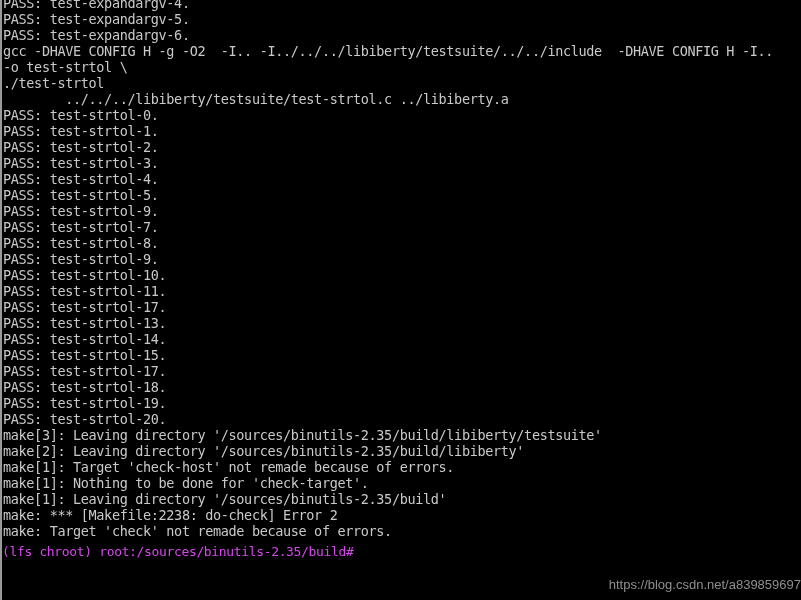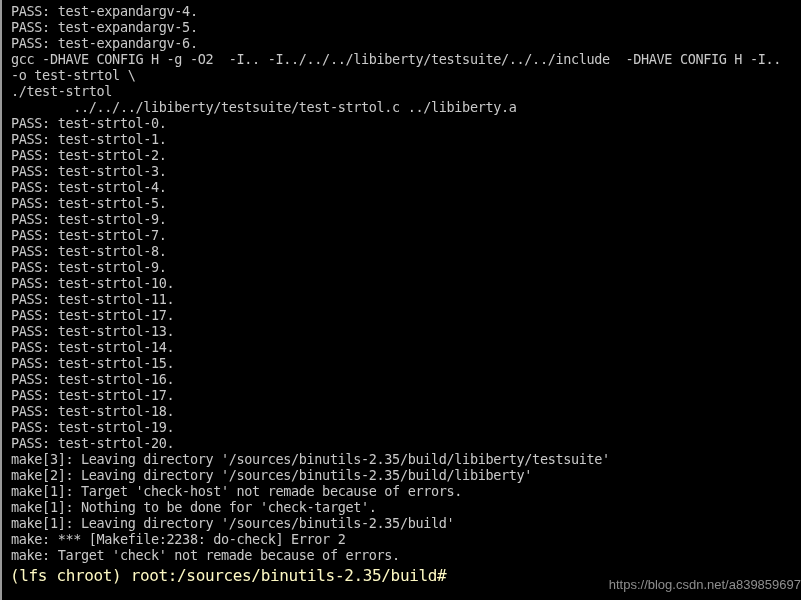--- a/index.html
+++ b/index.html
@@ -30,21 +30,21 @@
     background: #9a9a9a;
     z-index: 5;
   }
   #terminal-screen {
     position: absolute;
     left: 2px;
     top: 0;
     width: 799px;
     height: 600px;
     background: #000000;
-    padding: 8px;
+    padding: 0;
     box-sizing: border-box;
     overflow: hidden;
   }
   #terminal-output {
     display: block;
     margin: 0;
     padding: 0;
     position: relative;
     top: -5px;
     left: 1px;
@@ -59,23 +59,23 @@
     color: #c9c9c9;
     white-space: pre;
     overflow: hidden;
     text-overflow: clip;
   }
   #prompt-line {
     display: block;
     height: 16px;
     line-height: 16px;
     font-family: "DejaVu Sans Mono", "Liberation Mono", monospace;
-    font-size: 16px;
+    font-size: 13px;
     letter-spacing: -0.35px;
-    color: #fef9c3;
+    color: #d946ef;
     white-space: pre;
   }
   #watermark {
     position: absolute;
     right: 0;
     bottom: 8px;
     font-family: "Liberation Sans", sans-serif;
     font-size: 13px;
     color: #8e8e8e;
     letter-spacing: 0px;
@@ -109,21 +109,20 @@
         <div class="term-line">PASS: test-strtol-9.</div>
         <div class="term-line">PASS: test-strtol-7.</div>
         <div class="term-line">PASS: test-strtol-8.</div>
         <div class="term-line">PASS: test-strtol-9.</div>
         <div class="term-line">PASS: test-strtol-10.</div>
         <div class="term-line">PASS: test-strtol-11.</div>
         <div class="term-line">PASS: test-strtol-17.</div>
         <div class="term-line">PASS: test-strtol-13.</div>
         <div class="term-line">PASS: test-strtol-14.</div>
         <div class="term-line">PASS: test-strtol-15.</div>
-        <div class="term-line">PASS: test-strtol-16.</div>
         <div class="term-line">PASS: test-strtol-17.</div>
         <div class="term-line">PASS: test-strtol-18.</div>
         <div class="term-line">PASS: test-strtol-19.</div>
         <div class="term-line">PASS: test-strtol-20.</div>
         <div class="term-line">make[3]: Leaving directory '/sources/binutils-2.35/build/libiberty/testsuite'</div>
         <div class="term-line">make[2]: Leaving directory '/sources/binutils-2.35/build/libiberty'</div>
         <div class="term-line">make[1]: Target 'check-host' not remade because of errors.</div>
         <div class="term-line">make[1]: Nothing to be done for 'check-target'.</div>
         <div class="term-line">make[1]: Leaving directory '/sources/binutils-2.35/build'</div>
         <div class="term-line">make: *** [Makefile:2238: do-check] Error 2</div>

